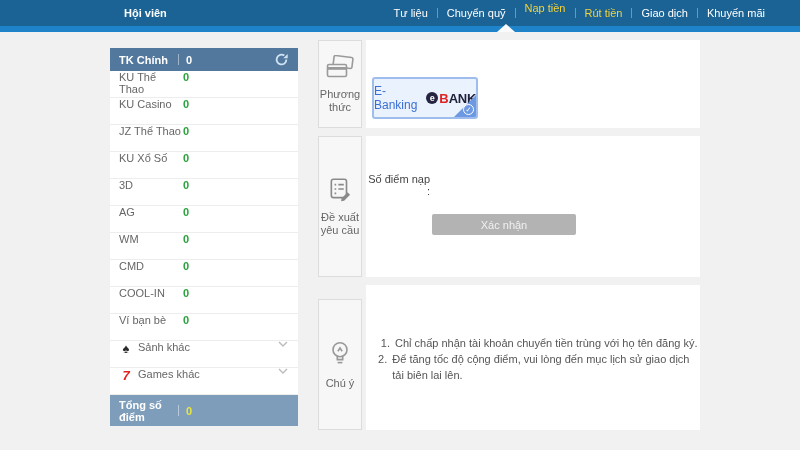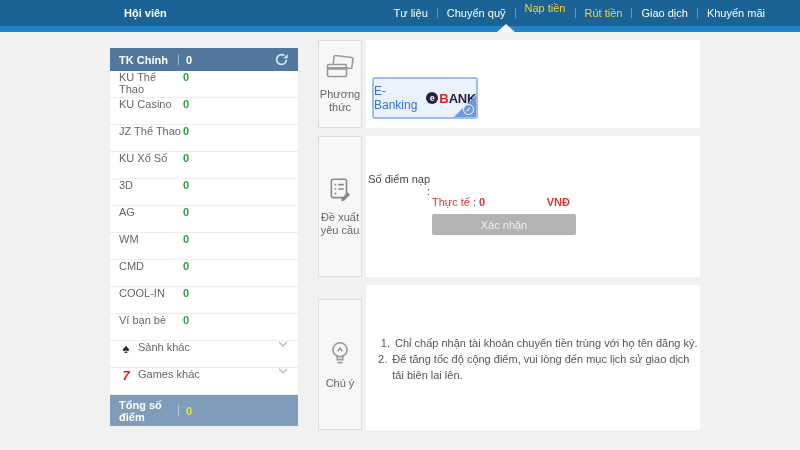--- a/index.html
+++ b/index.html
@@ -237,26 +237,20 @@
       <span class="eb-b">B</span>
       <span class="eb-ank">ANK</span>
     </span>
     <span class="eb-corner"></span>
     <span class="eb-corner-check">✓</span>
   </div>
 </div>
 
 <div class="panel" id="panel2">
   <div class="amount-label">Số điểm nạp :</div>
-  <div class="actual-row">
-    <span>
-      <span>Thực tế :</span><span class="actual-val">0</span>
-    </span>
-    <span class="currency">VNĐ</span>
-  </div>
   <div class="submit-btn">Xác nhận</div>
 </div>
 
 <div class="panel" id="panel3">
   <div class="notes">
     <div class="note">
       <span class="num">1.</span>
       <span>Chỉ chấp nhận tài khoản chuyển tiền trùng với họ tên đăng ký.</span>
     </div>
     <div class="note">

